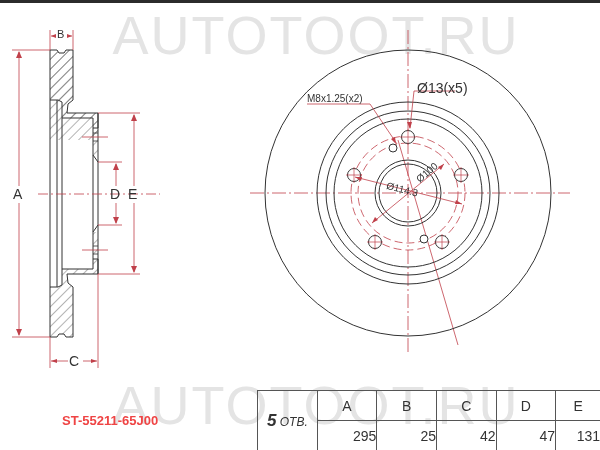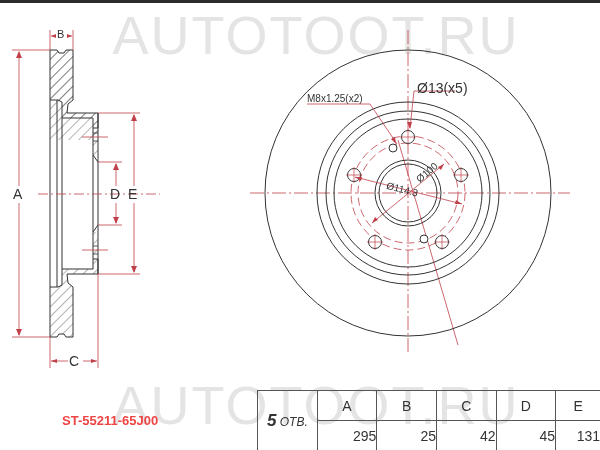--- a/index.html
+++ b/index.html
@@ -176,17 +176,17 @@
     <td class="hdr">A</td>
     <td class="hdr">B</td>
     <td class="hdr">C</td>
     <td class="hdr">D</td>
     <td class="hdr last">E</td>
   </tr>
   <tr>
     <td class="val">295</td>
     <td class="val">25</td>
     <td class="val">42</td>
-    <td class="val">45</td>
+    <td class="val">47</td>
     <td class="val last">131</td>
   </tr>
 </tbody>
   </table>
 
 </body></html>

